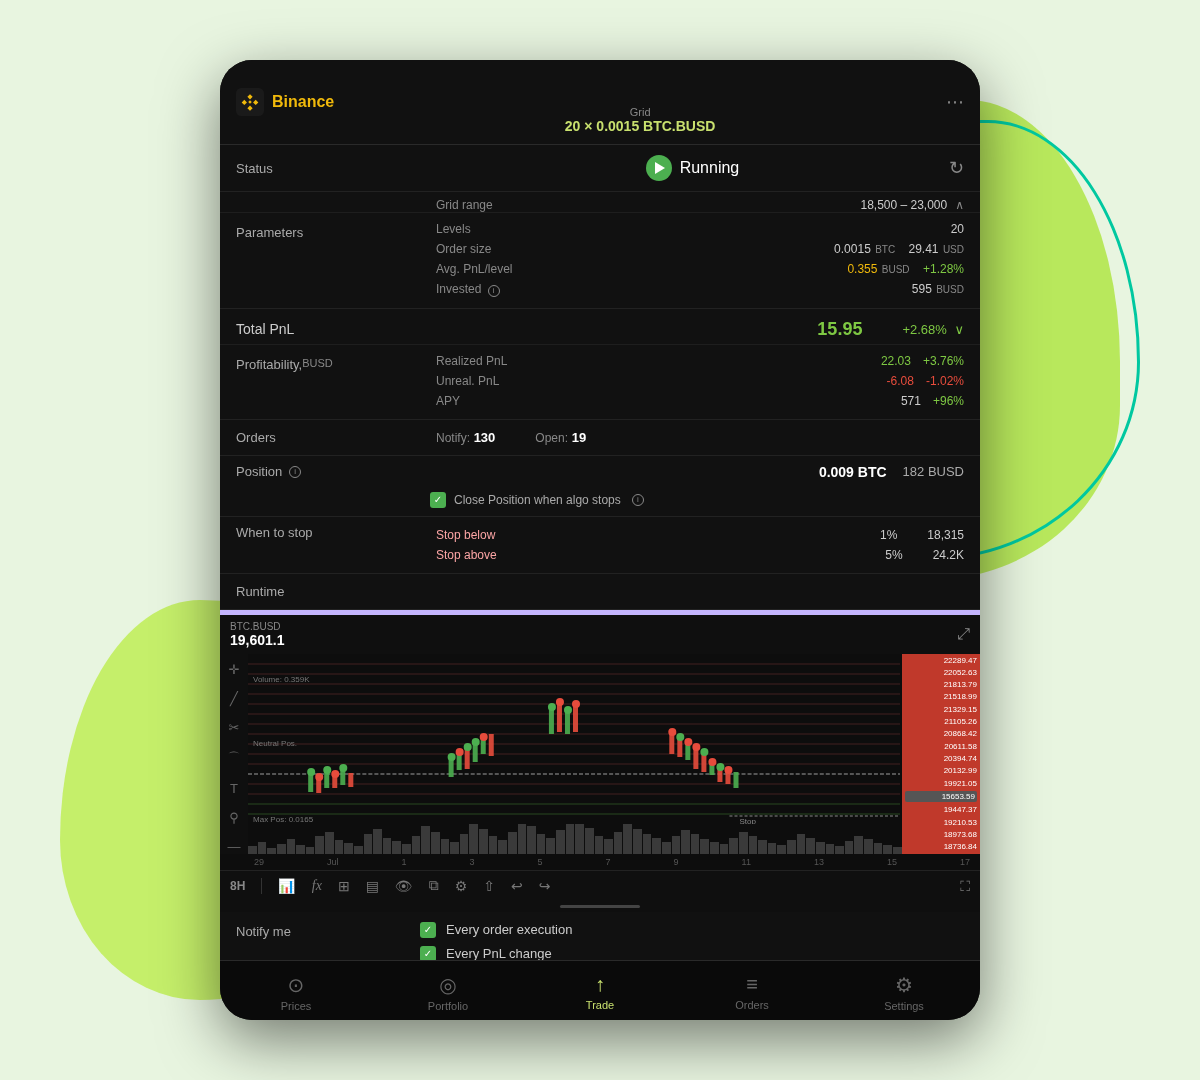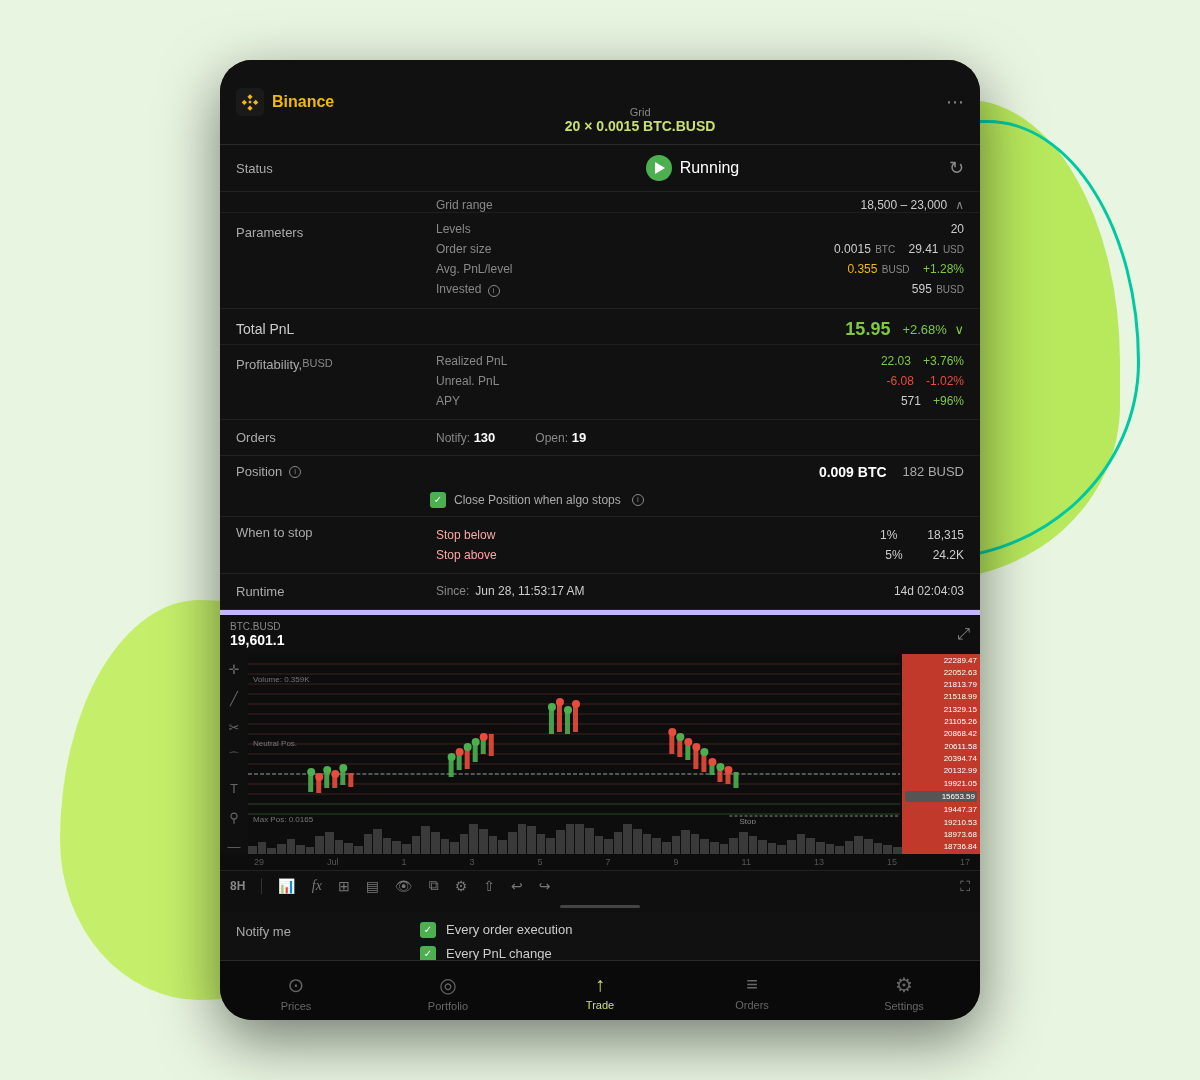--- a/index.html
+++ b/index.html
@@ -177,21 +177,21 @@
     .pnl-main-row {
       display: flex;
       justify-content: space-between;
       align-items: center;
       padding: 10px 16px 4px;
       border-bottom: 1px solid #1e1e1e;
     }
     .pnl-label { color: #ccc; font-size: 14px; font-weight: 500; }
     .pnl-right { display: flex; align-items: center; gap: 12px; }
     .pnl-value { color: #7ec843; font-size: 18px; font-weight: 700; }
-    .pnl-pct { color: #7ec843; font-size: 13px; }
+    .pnl-pct { color: #7ec843; font-size: 13px; margin-left: 28px; }
 
     .pnl-sub-row {
       display: flex;
       justify-content: space-between;
       padding: 3px 16px;
       font-size: 12px;
     }
     .pnl-sub-key { color: #888; }
     .pnl-sub-val { color: #ccc; display: flex; gap: 12px; }
     .pnl-sub-val .green { color: #7ec843; }
@@ -657,27 +657,20 @@
               <span>5%</span>
               <span>24.2K</span>
             </div>
           </div>
         </div>
       </div>
     </div>
 
     <div class="runtime-row">
       <div class="runtime-label">Runtime</div>
-      <div class="runtime-content">
-        <div class="runtime-since">
-          <span class="runtime-since-label">Since:</span>
-          <span class="runtime-since-val">Jun 28, 11:53:17 AM</span>
-        </div>
-        <span class="runtime-duration">14d 02:04:03</span>
-      </div>
     </div>
 
     <div class="chart-area">
       <div class="chart-header">
         <div>
           <div class="chart-symbol">BTC.BUSD</div>
           <div class="chart-price">19,601.1</div>
         </div>
         <div class="chart-expand">⤢</div>
       </div>

